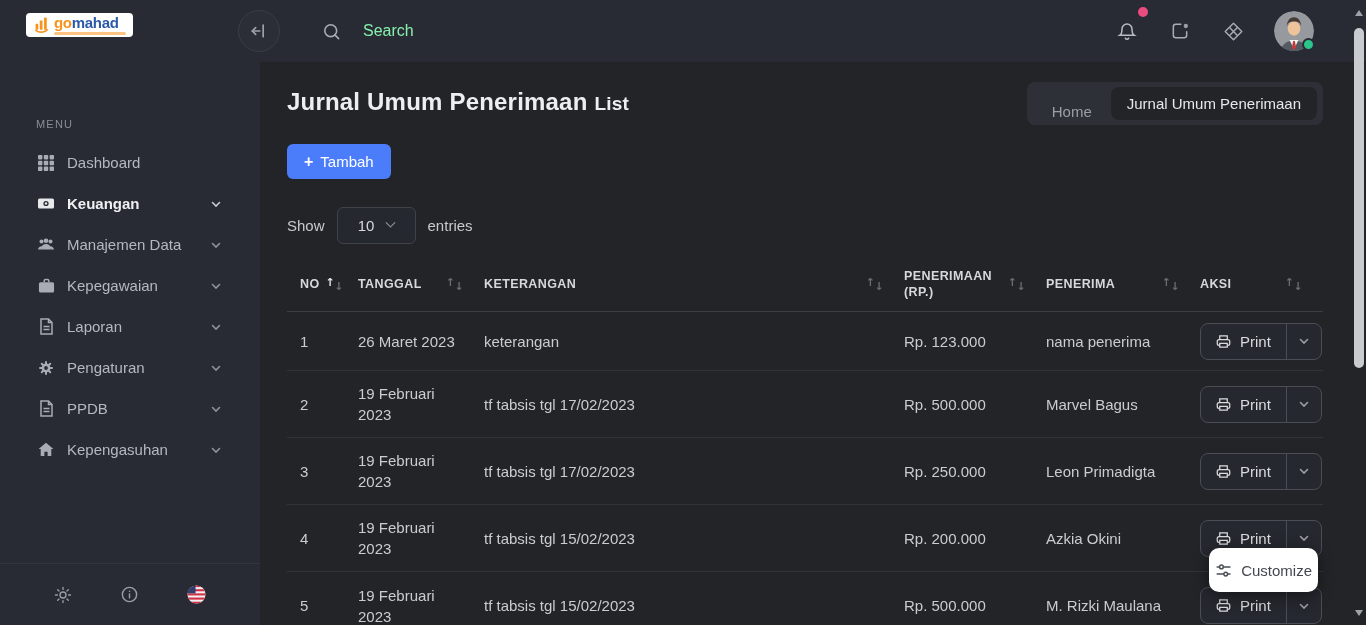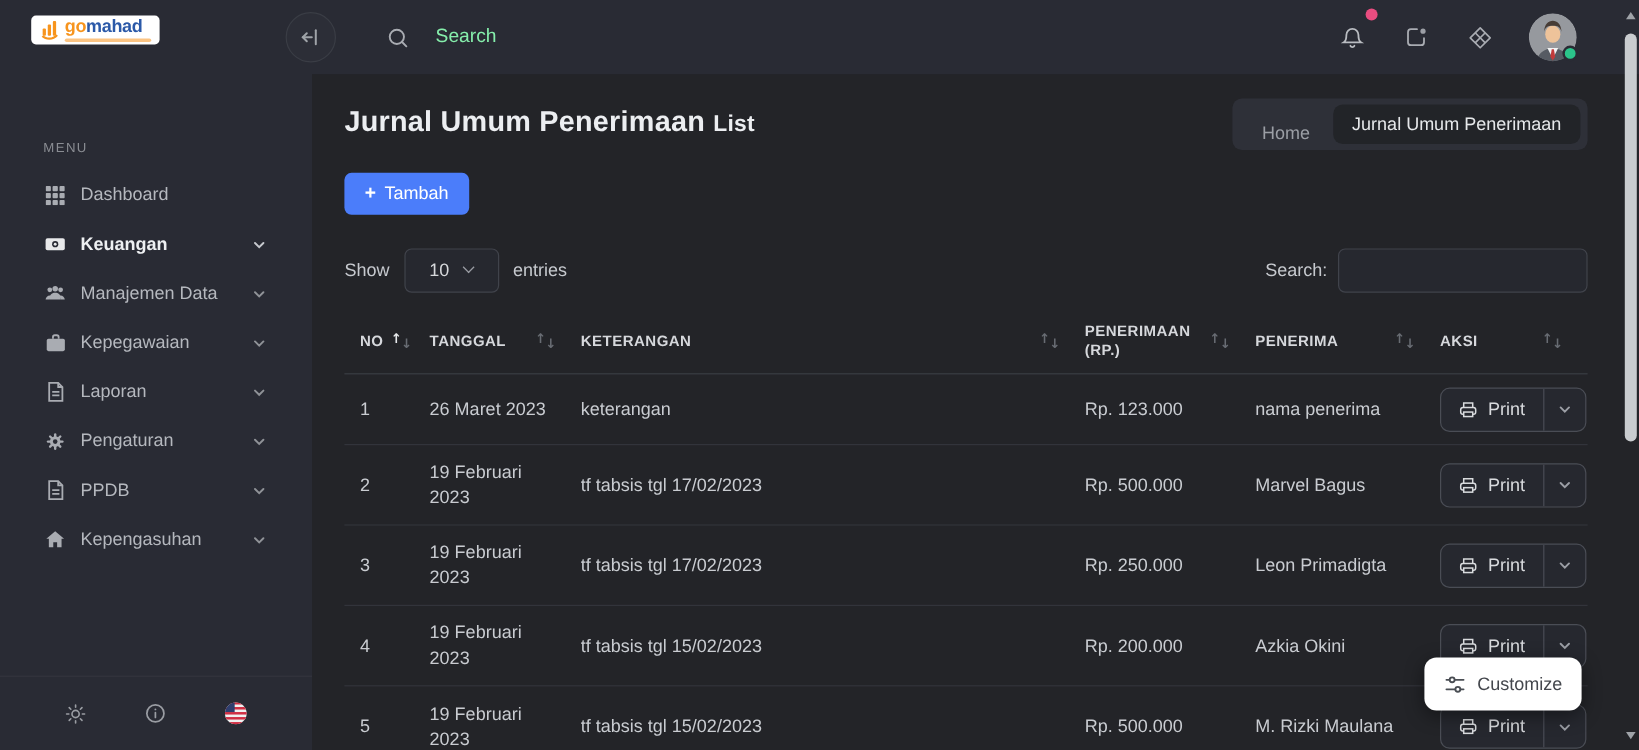--- a/index.html
+++ b/index.html
@@ -81,21 +81,21 @@
   .t-row{min-height:67px;border-bottom:1px solid #32343b;color:#c9ccd1;font-size:15px;line-height:21px}
   .t-row.first{min-height:59px}
   .t-row.last{border-bottom:none}
   .td{padding-right:18px}
   .td.no{padding-left:13px}
   .btn-print-group{display:inline-flex;height:37px;border:1px solid #4a4d55;border-radius:8px;overflow:hidden;background:#26282f}
   .btn-print{display:flex;align-items:center;gap:9px;padding:0 15px;color:#d9dbde;font-size:15px;background:none;border:none;cursor:pointer}
   .btn-print-caret{width:35px;display:flex;align-items:center;justify-content:center;
     border:none;border-left:1px solid #4a4d55;background:none;cursor:pointer}
 
-  .customize-btn{position:absolute;right:48px;bottom:33px;width:131px;height:44px;background:#fff;border:none;
+  .customize-btn{position:absolute;right:48px;bottom:33px;width:109px;height:44px;background:#fff;border:none;
     border-radius:10px;display:flex;align-items:center;justify-content:center;gap:9px;color:#44474d;
     font-size:15px;box-shadow:0 4px 16px rgba(0,0,0,.45);z-index:20;cursor:pointer}
 
   
   .scrollbar{position:absolute;top:0;right:0;width:14px;height:625px;z-index:40}
   .sb-thumb{position:absolute;top:28px;left:2px;width:10px;height:340px;background:#c9cccf;border-radius:6px;cursor:pointer}
   .sb-up{position:absolute;top:10px;left:3px;width:0;height:0;border-left:4px solid transparent;
     border-right:4px solid transparent;border-bottom:6px solid #9fa3a8;cursor:pointer}
   .sb-down{position:absolute;bottom:9px;left:3px;width:0;height:0;border-left:4px solid transparent;
     border-right:4px solid transparent;border-top:6px solid #9fa3a8;cursor:pointer}
@@ -372,24 +372,20 @@
         <span>Tambah</span>
       </button>
 
       <div class="toolbar">
         <span>Show</span>
         <span class="select-box">
           <span>10</span>
           <span class="chev-css"></span>
         </span>
         <span>entries</span>
-        <span class="toolbar-right">
-          <span>Search:</span>
-          <input class="search-input" type="text" value="" style="">
-        </span>
       </div>
 
       <div class="table">
         <div class="t-head">
           <div class="th first">
             <span>NO</span>
             <span class="sort asc">
                 <i class="a">↑</i>
                 <i class="d">↓</i>
               </span>

